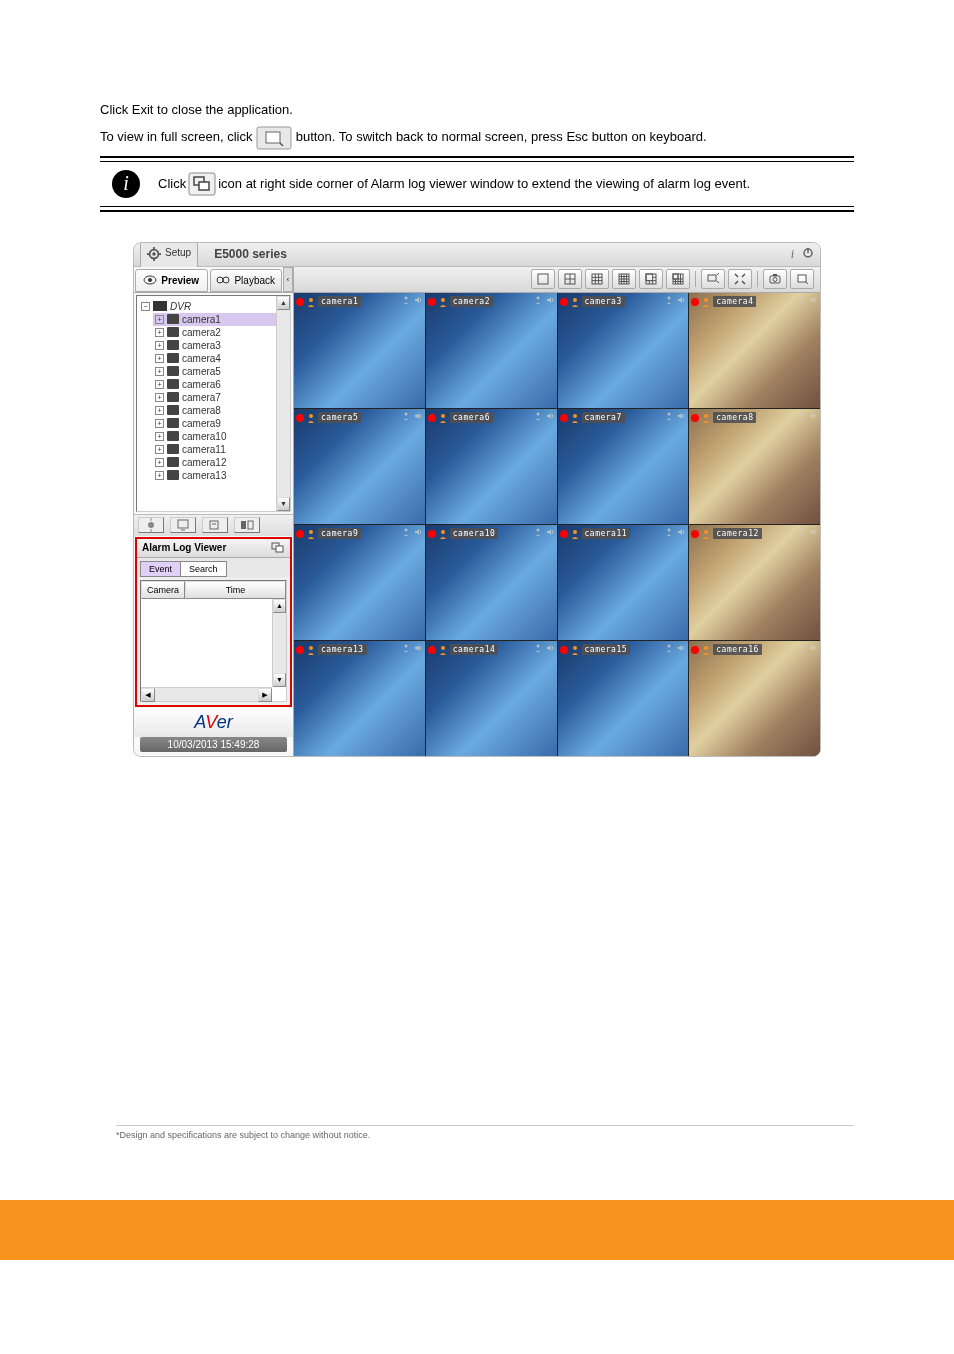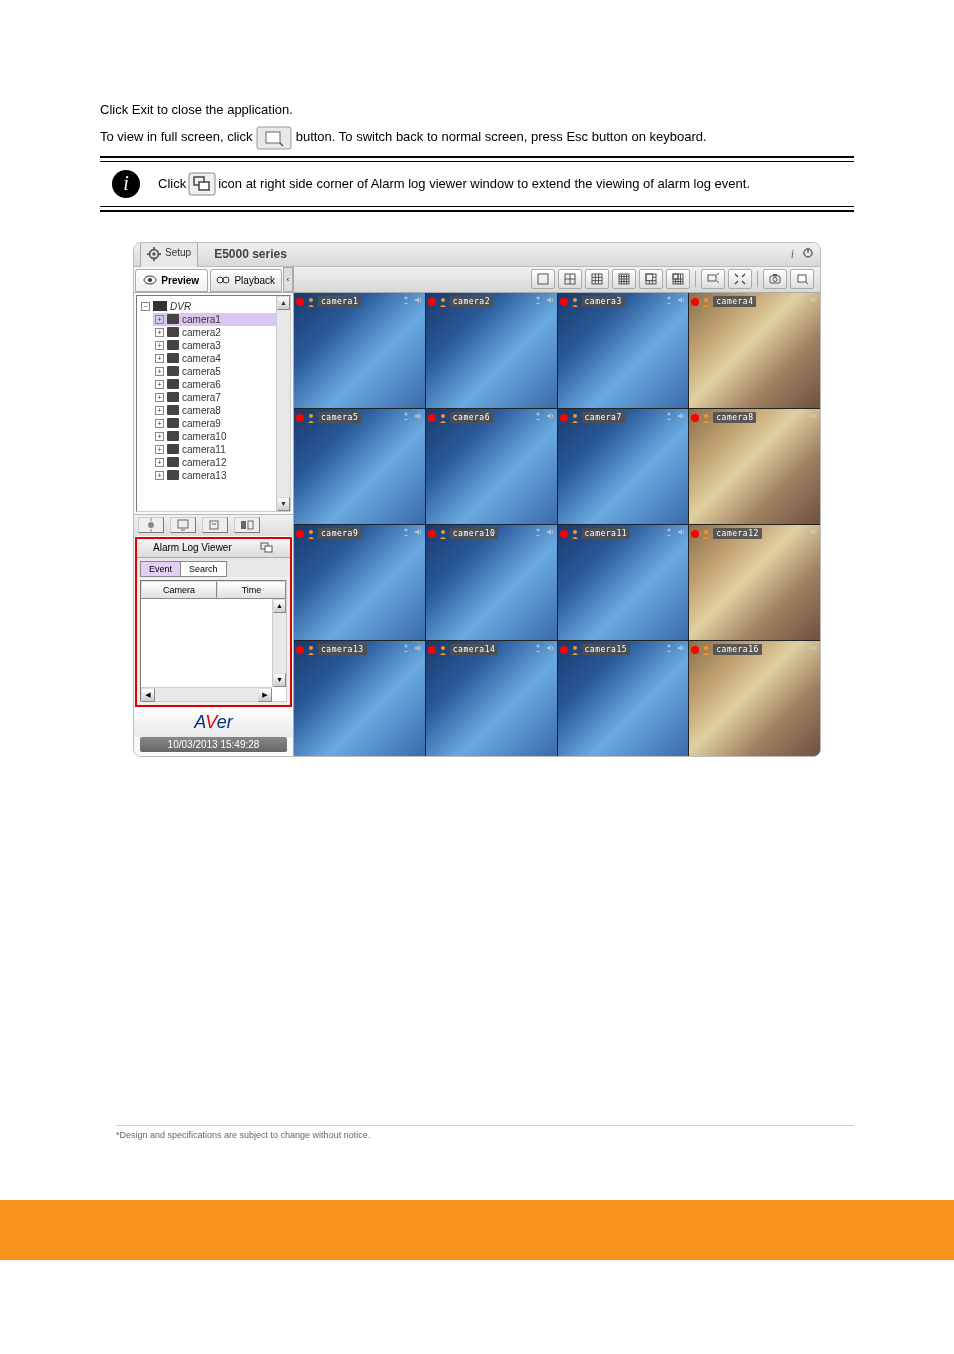--- a/index.html
+++ b/index.html
@@ -80,22 +80,22 @@
       background: linear-gradient(#f0f0f0, #ddd); border-top: 1px solid #bbb;
     }
     .sbt-icon { width: 26px; height: 16px; background: #eee; border: 1px outset #ccc; display: flex; align-items: center; justify-content: center; }
     
     
     .alarm-panel {
       border: 2px solid #d00; margin: 1px; background: #efefef;
       display: flex; flex-direction: column; height: 170px;
     }
     .alarm-header {
-      background: linear-gradient(#f5f5f5, #dcdcdc); font-weight: normal;
-      font-size: 10px; padding: 3px 16px; border-bottom: 1px solid #aaa;
+      background: linear-gradient(#f5f5f5, #dcdcdc); font-weight: bold;
+      font-size: 10px; padding: 3px 5px; border-bottom: 1px solid #aaa;
       display: flex; justify-content: space-between; align-items: flex-start;
     }
     .alarm-header-icon { width: 14px; height: 12px; }
     .alarm-tabs { display: flex; padding: 3px 3px 0; background: #e8e8e8; }
     .alarm-tab {
       font-size: 9px; padding: 2px 8px; border: 1px solid #888;
       background: #fff; margin-right: -1px;
     }
     .alarm-tab.active { background: #e0d0f8; }
     .alarm-table {
@@ -371,21 +371,21 @@
               <rect x="1" y="1" width="7" height="6" fill="none" stroke="#555"></rect>
               <rect x="5" y="4" width="7" height="6" fill="#fff" stroke="#555"></rect>
             </svg>
           </div>
           <div class="alarm-tabs">
             <div class="alarm-tab active">Event</div>
             <div class="alarm-tab">Search</div>
           </div>
           <div class="alarm-table">
             <div class="alarm-th-row">
-              <div class="alarm-th" style="width:76px">Camera</div>
+              <div class="alarm-th" style="width:44px">Camera</div>
               <div class="alarm-th" style="flex:1">Time</div>
             </div>
             <div class="alarm-scroll-v">
               <div class="tree-scroll-btn">▲</div>
               <div class="tree-scroll-btn">▼</div>
             </div>
             <div class="alarm-scroll-h" style="position:absolute;bottom:0;left:0;right:14px">
               <div class="tree-scroll-btn" style="width:14px">◀</div>
               <div style="flex:1"></div>
               <div class="tree-scroll-btn" style="width:14px">▶</div>

